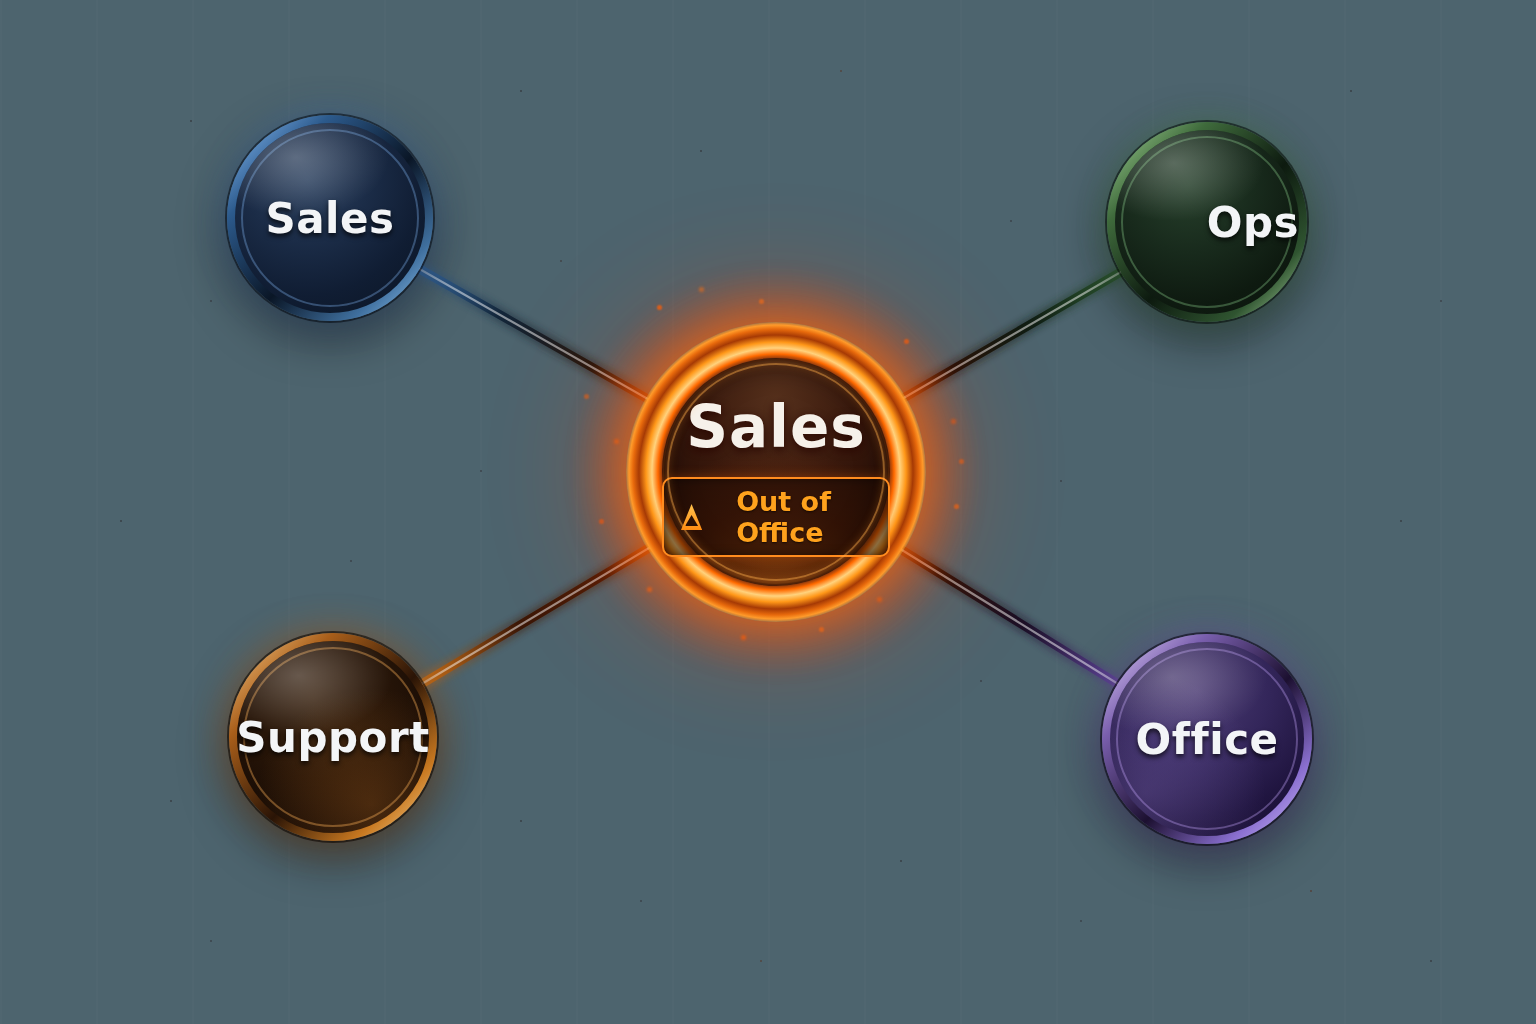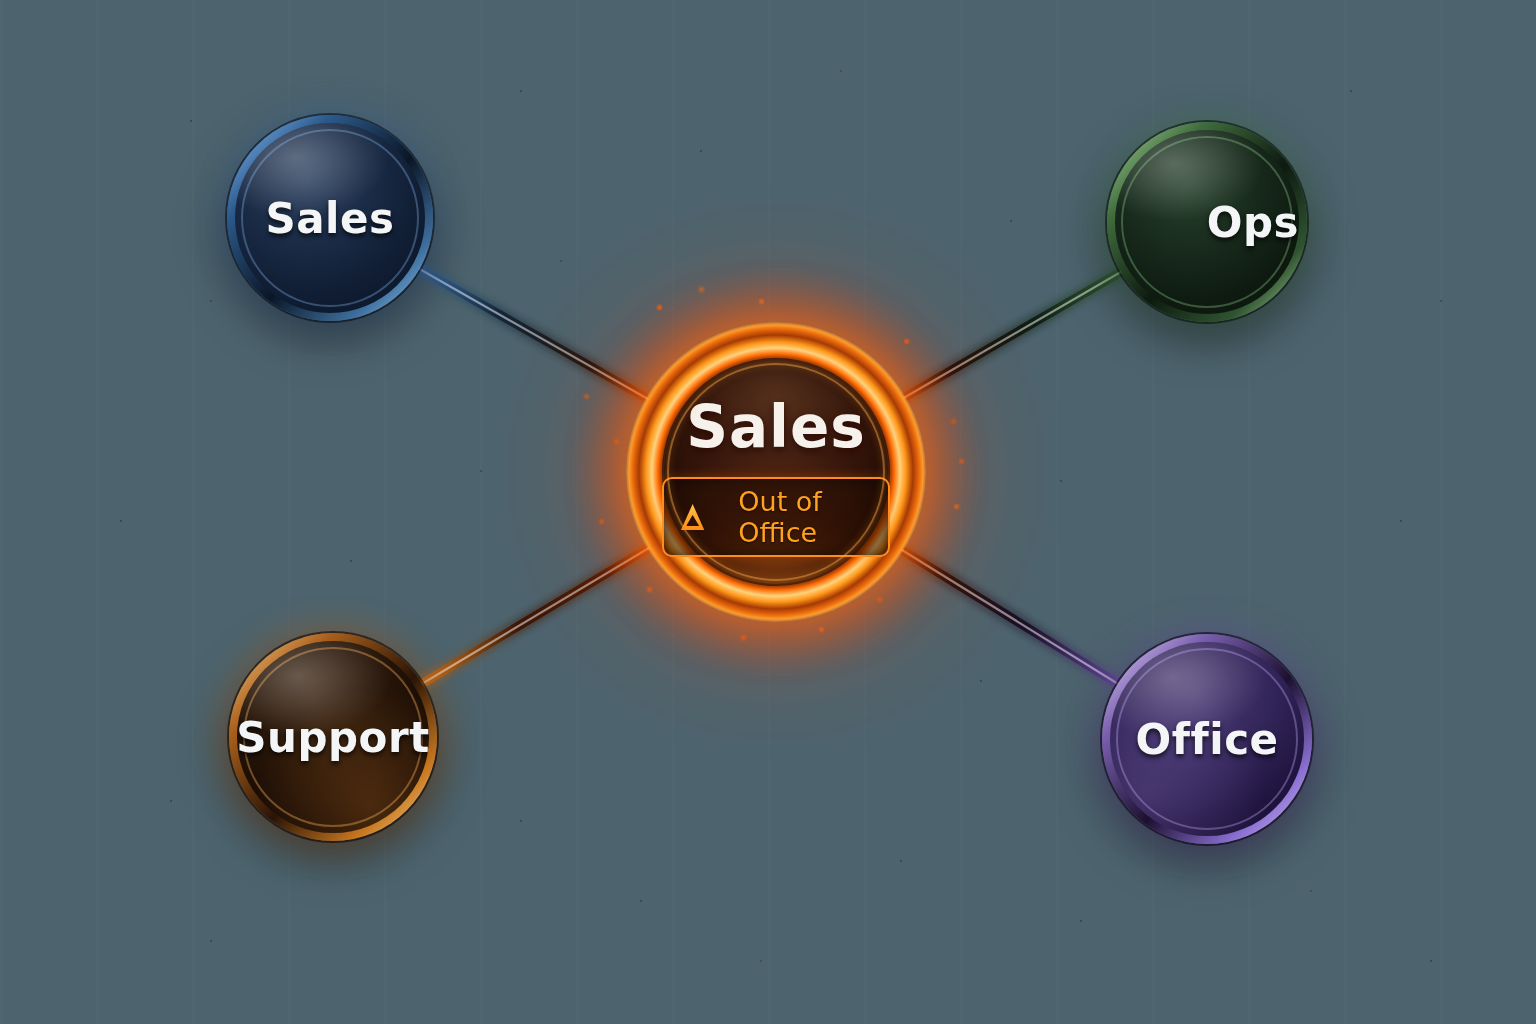--- a/index.html
+++ b/index.html
@@ -92,21 +92,21 @@
       radial-gradient(circle at 50% 18%, #55301c 0%, #38180c 40%, #220c05 72%, #2e1207 100%);
     box-shadow:inset 0 0 30px rgba(0,0,0,.6), inset 0 0 0 2px rgba(90,35,10,.8);}
   .cdisc::before{content:"";position:absolute;inset:5px;border-radius:50%;
     border:2px solid rgba(255,170,70,.5);
     box-shadow:0 0 8px rgba(255,140,40,.4), inset 0 0 8px rgba(255,140,40,.25);pointer-events:none;}
   .cname{color:#f6f1ea;font-size:58px;font-weight:bold;letter-spacing:1px;
     text-shadow:0 3px 8px rgba(40,5,0,.9);margin-top:6px;}
   .badge{display:inline-flex;align-items:center;gap:11px;padding:7px 17px;
     border:2px solid #ff8c1f;border-radius:10px;background:rgba(25,9,3,.5);
     box-shadow:0 0 12px rgba(255,110,10,.3), inset 0 0 10px rgba(0,0,0,.5);}
-  .badge-text{color:#ffa21d;font-size:27px;font-weight:normal;text-shadow:0 1px 2px rgba(0,0,0,.6);margin-left:23px;}
+  .badge-text{color:#ffa21d;font-size:27px;font-weight:bold;text-shadow:0 1px 2px rgba(0,0,0,.6);margin-left:23px;}
   .tri{position:relative;width:30px;height:26px;display:inline-block;
     clip-path:polygon(50% 0,100% 100%,0 100%);
     background:linear-gradient(#ffc24d,#ff8c12);}
   .tri-in{position:absolute;left:50%;bottom:4px;transform:translateX(-50%);
     width:13px;height:11px;clip-path:polygon(50% 0,100% 100%,0 100%);background:#2a1005;}
 </style>
 </head>
 <body>
 
 <div class="stage">

